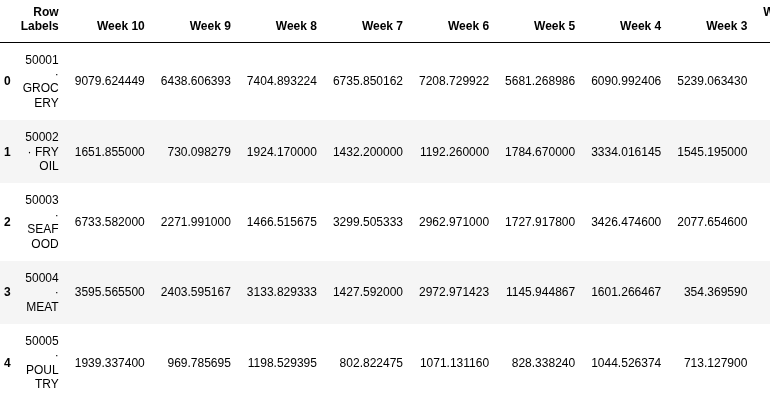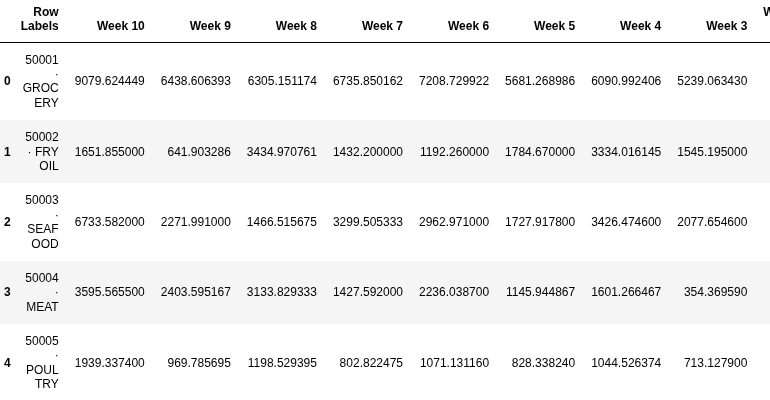--- a/index.html
+++ b/index.html
@@ -107,34 +107,34 @@
         <th class="col-week">Week 3</th>
         <th class="col-week">Week 2</th>
       </tr>
     </thead>
     <tbody>
       <tr class="even">
         <th class="row-index">0</th>
         <td class="cell-label">50001 · GROCERY</td>
         <td>9079.624449</td>
         <td>6438.606393</td>
-        <td>6305.151174</td>
+        <td>7404.893224</td>
         <td>6735.850162</td>
         <td>7208.729922</td>
         <td>5681.268986</td>
         <td>6090.992406</td>
         <td>5239.063430</td>
         <td>7</td>
       </tr>
       <tr class="odd">
         <th class="row-index">1</th>
         <td class="cell-label">50002 · FRY OIL</td>
         <td>1651.855000</td>
-        <td>641.903286</td>
-        <td>3434.970761</td>
+        <td>730.098279</td>
+        <td>1924.170000</td>
         <td>1432.200000</td>
         <td>1192.260000</td>
         <td>1784.670000</td>
         <td>3334.016145</td>
         <td>1545.195000</td>
         <td>1</td>
       </tr>
       <tr class="even">
         <th class="row-index">2</th>
         <td class="cell-label">50003 · SEAFOOD</td>
@@ -148,21 +148,21 @@
         <td>2077.654600</td>
         <td>4</td>
       </tr>
       <tr class="odd">
         <th class="row-index">3</th>
         <td class="cell-label">50004 · MEAT</td>
         <td>3595.565500</td>
         <td>2403.595167</td>
         <td>3133.829333</td>
         <td>1427.592000</td>
-        <td>2236.038700</td>
+        <td>2972.971423</td>
         <td>1145.944867</td>
         <td>1601.266467</td>
         <td>354.369590</td>
         <td>2</td>
       </tr>
       <tr class="even">
         <th class="row-index">4</th>
         <td class="cell-label">50005 · POULTRY</td>
         <td>1939.337400</td>
         <td>969.785695</td>

